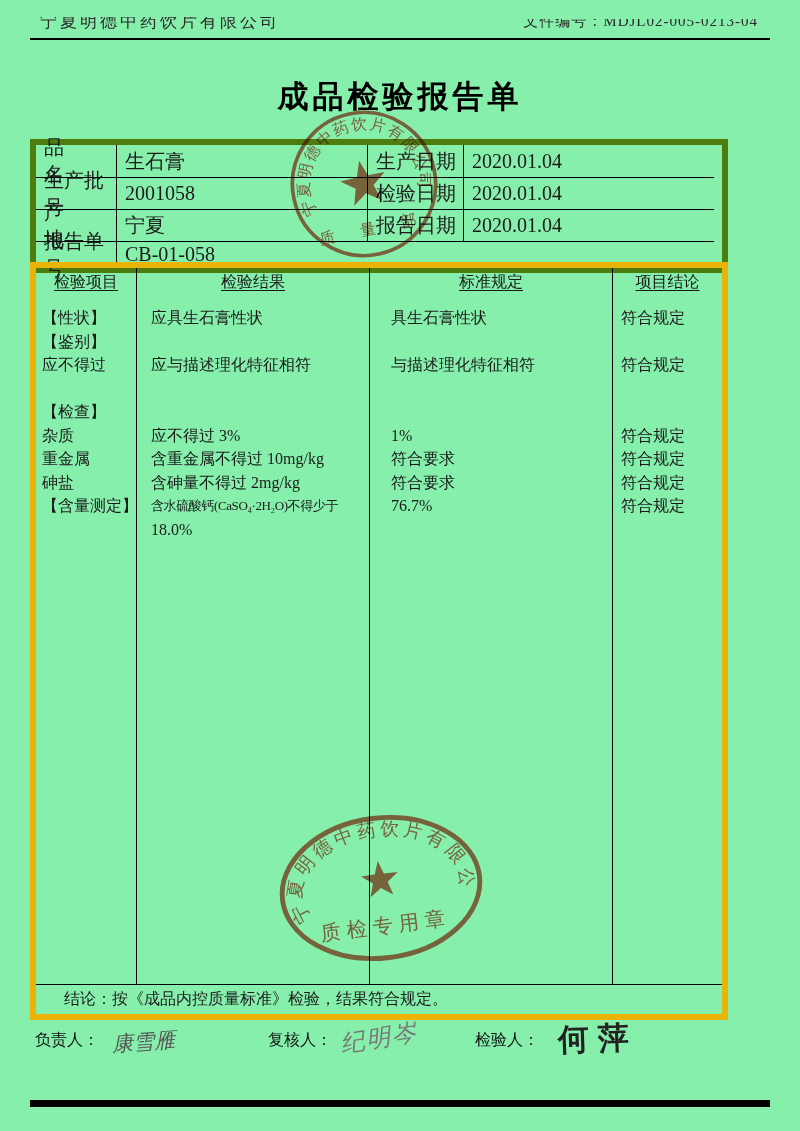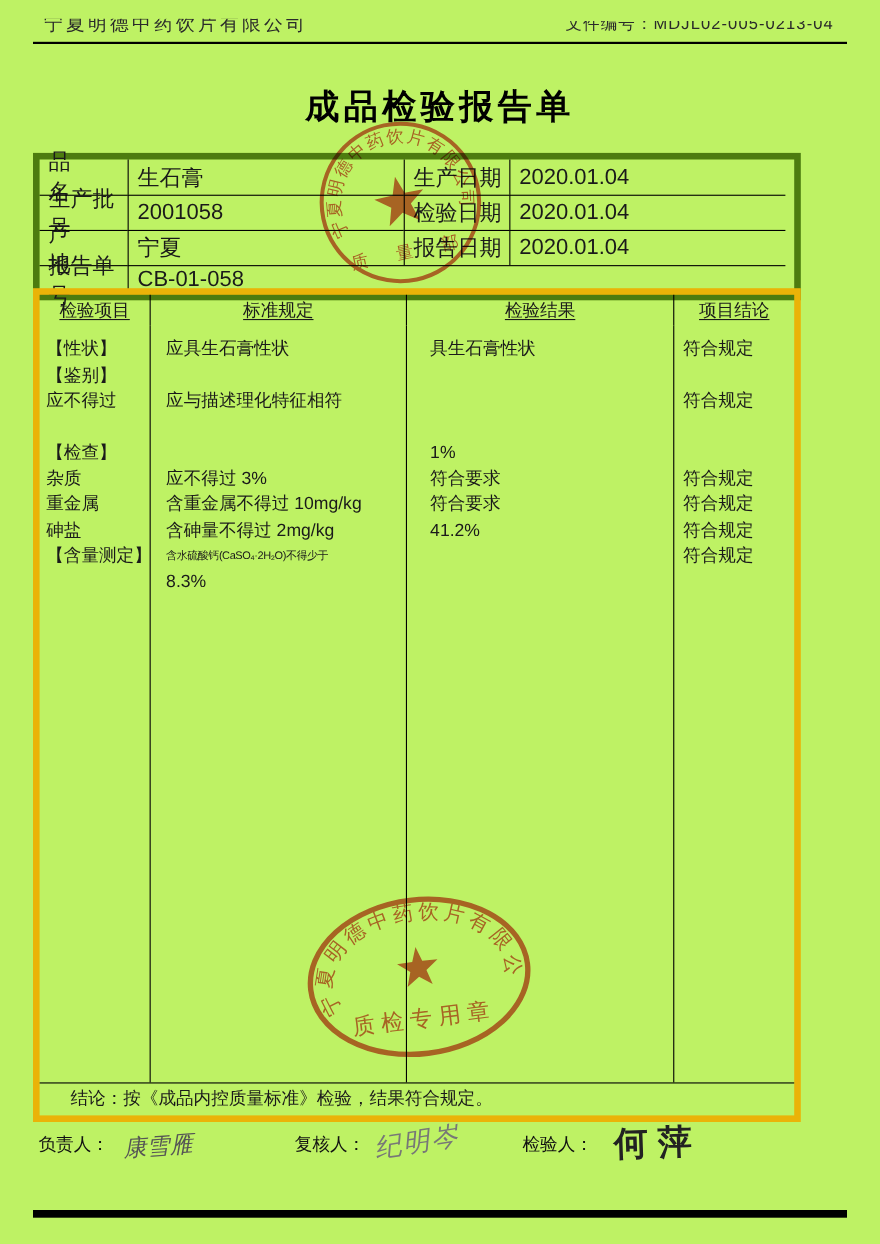--- a/index.html
+++ b/index.html
@@ -1,19 +1,19 @@
 <!DOCTYPE html>
 <html><head>
 <meta charset="utf-8">
 <style>
   html,body { margin:0; padding:0; background:#ffffff; }
   #page {
     position:relative; width:800px; height:1131px; margin:0 auto;
-    background:#bef264; overflow:hidden;
-    font-family:Liberation Sans, sans-serif;
+    background:#86efac; overflow:hidden;
+    font-family:Liberation Serif, serif;
     color:#1a1a1a;
   }
   
   .hdr-clip { position:absolute; overflow:hidden; }
   .hdr-clip > span { display:block; margin-top:-7px; white-space:nowrap; color:#2a2a2a; }
   #hdr-left  { left:40px;  top:17px; height:16px; }
   #hdr-left  > span { font-size:17px; letter-spacing:3px; }
   #hdr-right { right:42px; top:19px; height:14px; }
   #hdr-right > span { font-size:15px; letter-spacing:1px; }
   #hdr-rule { position:absolute; left:30px; top:38px; width:740px; height:2px; background:#000; }
@@ -39,21 +39,21 @@
     grid-template-rows:28px 688px 30px;
     border:6px solid #eab308; font-size:16px; }
   .hcell { display:flex; align-items:center; justify-content:center; }
   .hcell span { text-decoration:underline; text-underline-offset:3px; }
   .bodycol { padding-top:10px; }
   .c-item   { padding-left:6px; }
   .c-std    { padding-left:14px; }
   .c-res    { padding-left:21px; }
   .c-concl  { padding-left:8px; }
   .line { display:block; height:23.5px; line-height:23.5px; white-space:nowrap; }
-  .tight { font-size:10px; letter-spacing:-0.4px; }
+  .tight { font-size:13px; letter-spacing:-0.4px; }
   #conclusion-row { grid-column:1 / 5; display:flex; align-items:center; padding-left:28px; }
 
   
   .seal { position:absolute; mix-blend-mode:multiply; opacity:0.8; }
   #seal-top { left:286px; top:106px; transform:rotate(-12deg); }
   #seal-bottom { left:274px; top:810px; transform:rotate(-7deg); }
 
   
   .sig-label { position:absolute; font-size:16px; color:#111; }
   .sig-name { position:absolute; color:#444; }
@@ -97,24 +97,24 @@
 
     <div class="bt">报告单号</div>
     <div class="bl bt span3">CB-01-058</div>
   </div>
 
   <div id="insp-table">
     <div class="hcell">
         <span>检验项目</span>
       </div>
     <div class="hcell bl">
+        <span>检验结果</span>
+      </div>
+    <div class="hcell bl">
         <span>标准规定</span>
-      </div>
-    <div class="hcell bl">
-        <span>检验结果</span>
       </div>
     <div class="hcell bl">
         <span>项目结论</span>
       </div>
 
     <div class="bodycol c-item">
       <span class="line">【性状】</span>
       <span class="line">【鉴别】</span>
       <span class="line">应不得过</span>
       <span class="line"></span>
@@ -128,31 +128,32 @@
     <div class="bodycol c-std bl">
       <span class="line">应具生石膏性状</span>
       <span class="line"></span>
       <span class="line">应与描述理化特征相符</span>
       <span class="line"></span>
       <span class="line"></span>
       <span class="line">应不得过 3%</span>
       <span class="line">含重金属不得过 10mg/kg</span>
       <span class="line">含砷量不得过 2mg/kg</span>
       <span class="line tight">含水硫酸钙(CaSO₄·2H₂O)不得少于</span>
-      <span class="line">8.3%</span>
+      <span class="line">18.0%</span>
     </div>
     <div class="bodycol c-res bl">
       <span class="line">具生石膏性状</span>
       <span class="line"></span>
+      <span class="line">与描述理化特征相符</span>
       <span class="line"></span>
       <span class="line"></span>
       <span class="line">1%</span>
       <span class="line">符合要求</span>
       <span class="line">符合要求</span>
-      <span class="line">41.2%</span>
+      <span class="line">76.7%</span>
       <span class="line"></span>
     </div>
     <div class="bodycol c-concl bl">
       <span class="line">符合规定</span>
       <span class="line"></span>
       <span class="line">符合规定</span>
       <span class="line"></span>
       <span class="line"></span>
       <span class="line">符合规定</span>
       <span class="line">符合规定</span>

